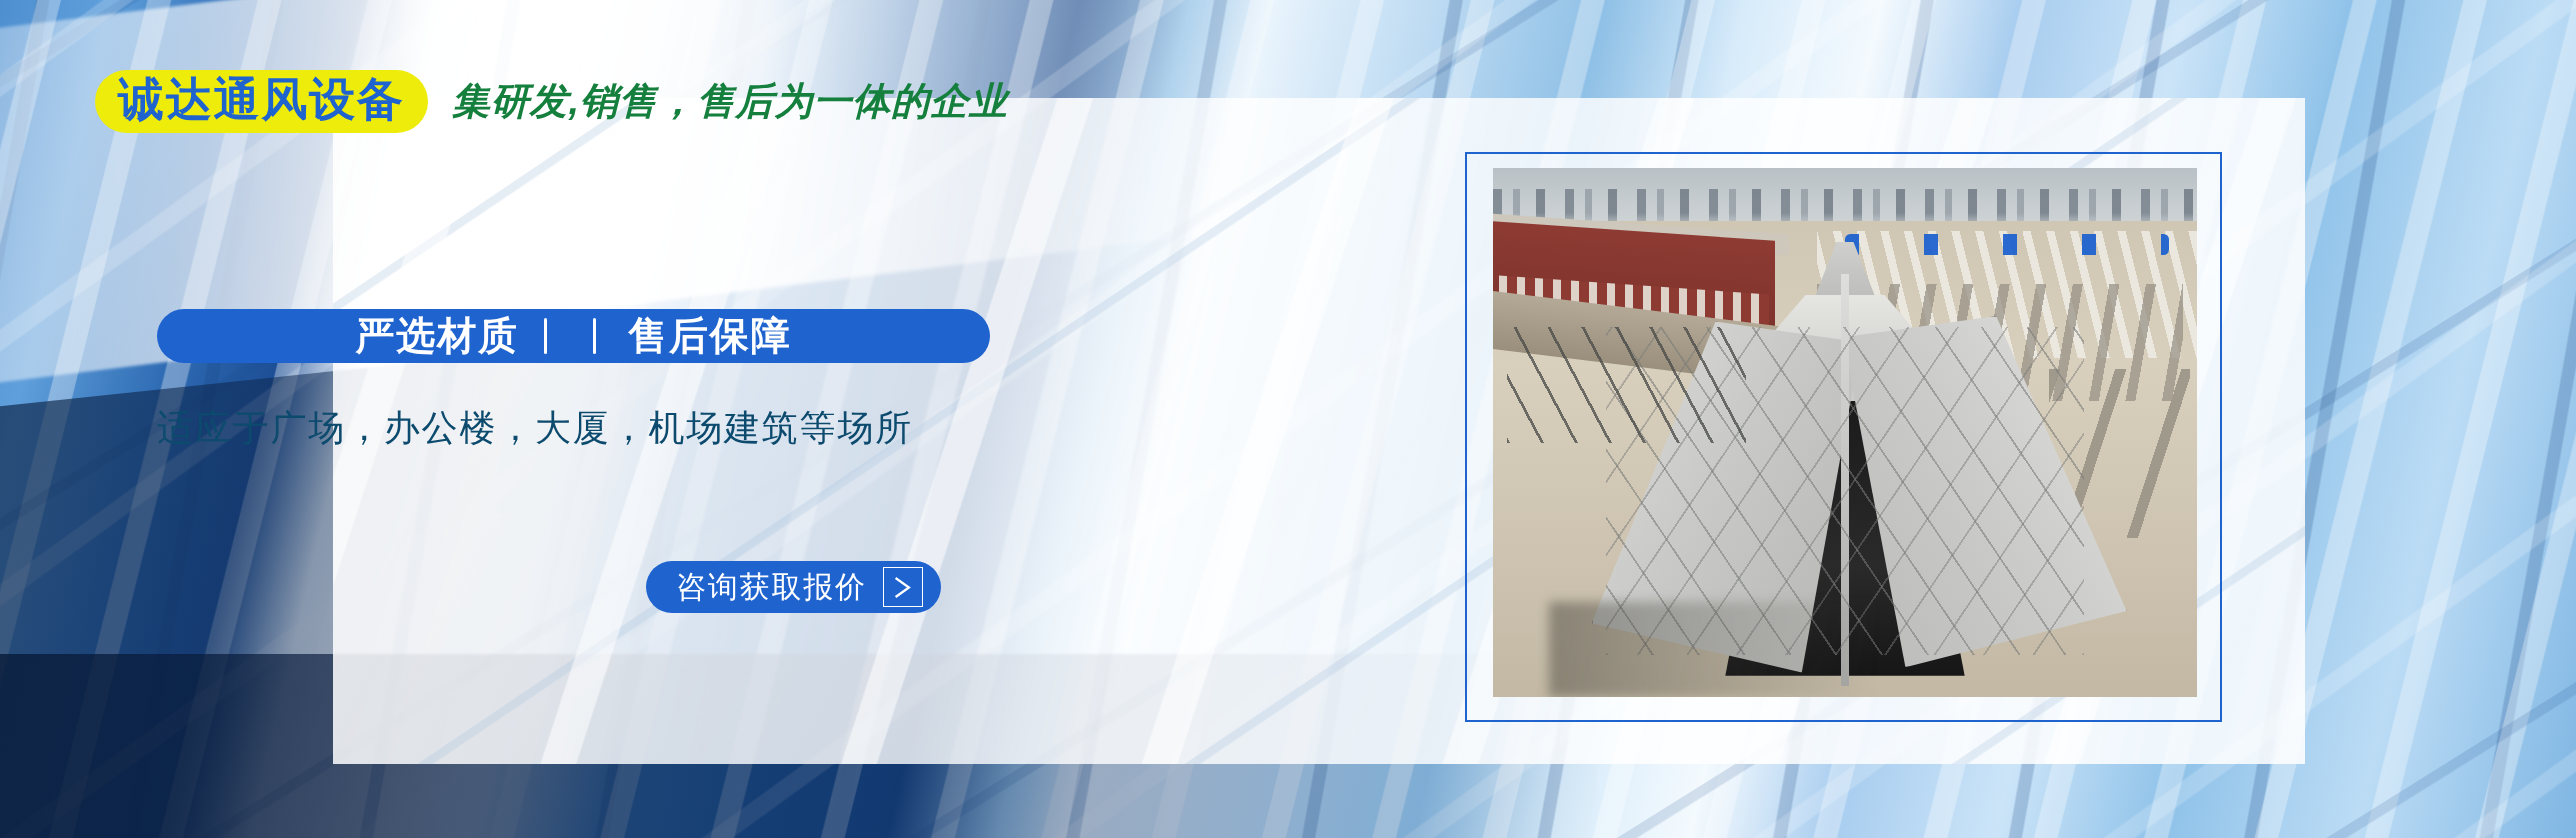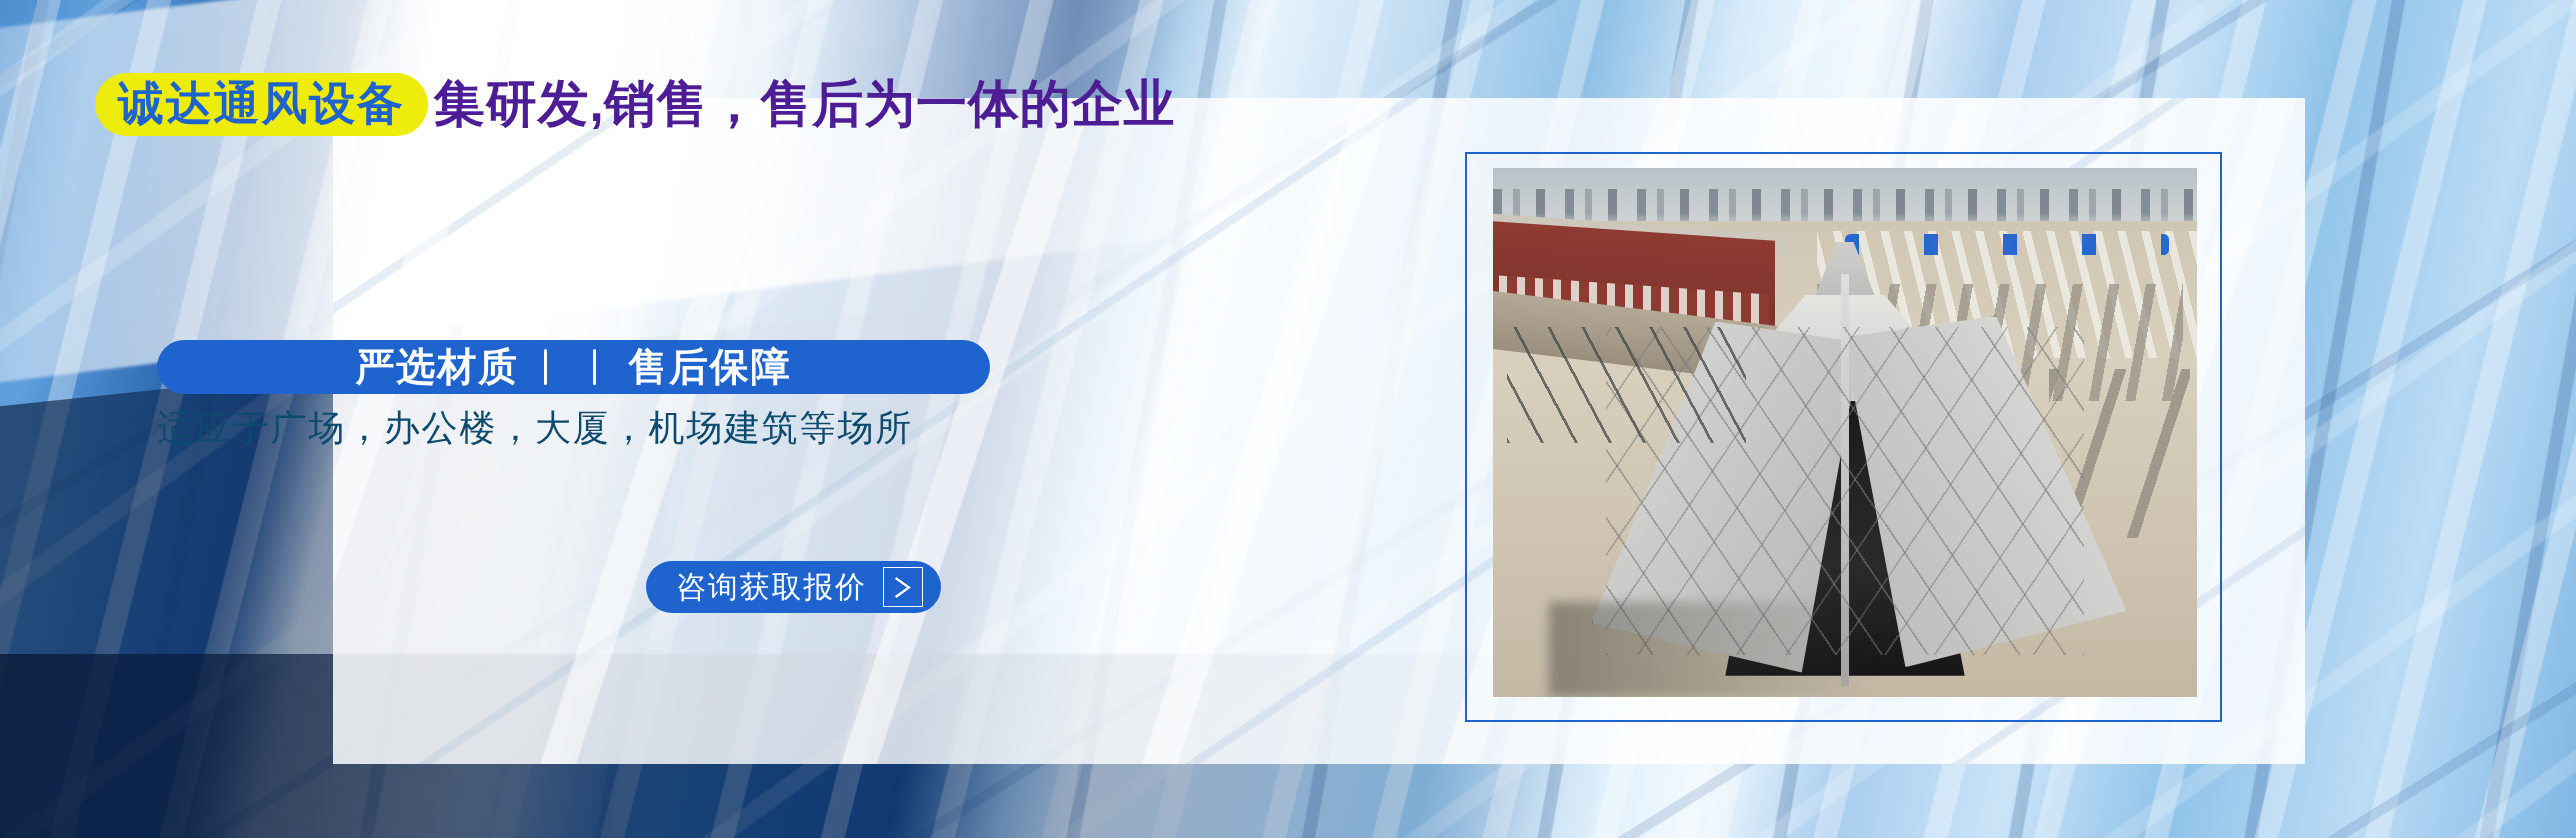--- a/index.html
+++ b/index.html
@@ -86,51 +86,52 @@
         rgba(170,196,222,.30) 190px, rgba(170,196,222,.30) 197px,
         rgba(170,196,222,0) 198px, rgba(170,196,222,0) 429px);
     pointer-events:none;
   }
 
   
   .left-col{position:absolute;left:0;top:0;width:1270px;height:100%;}
 
   .tagline-row{
     position:absolute;left:95px;top:70px;
-    display:flex;align-items:center;gap:6px;white-space:nowrap;
+    display:flex;align-items:center;gap:24px;white-space:nowrap;
   }
   .brand-badge{
     background:#edec0b;
     color:#1f63cf;
     font-size:46px;font-weight:bold;
     letter-spacing:1.8px;
     padding:5.4px 23px 9px 23px;
     border-radius:39px;
     line-height:1.05;
   }
   .tagline-text{
-    color:#4c1d95;
-    font-size:51px;
+    color:#15803d;
+    font-size:38px;
     font-weight:bold;
     letter-spacing:0.9px;
+    font-style:italic;
   }
 
   .headline{
     position:absolute;left:75px;top:147px;
     color:#1f63cf;
     font-size:114px;
     font-weight:bold;
     letter-spacing:3.6px;
     line-height:1;
     white-space:nowrap;
     text-shadow:0 1.8px 0 rgba(255,255,255,.35);
   }
 
   .feature-pill{
-    position:absolute;left:157px;top:340px;
+    position:absolute;left:157px;top:309px;
     width:833px;height:54px;
     background:#1f63cf;
     border-radius:30px;
     display:flex;align-items:center;justify-content:center;
   }
   .feature-pill-inner{
     display:flex;align-items:center;white-space:nowrap;
     color:#ffffff;font-size:39px;font-weight:bold;letter-spacing:1.8px;
   }
   .feature-item{padding:0 5.4px;}

